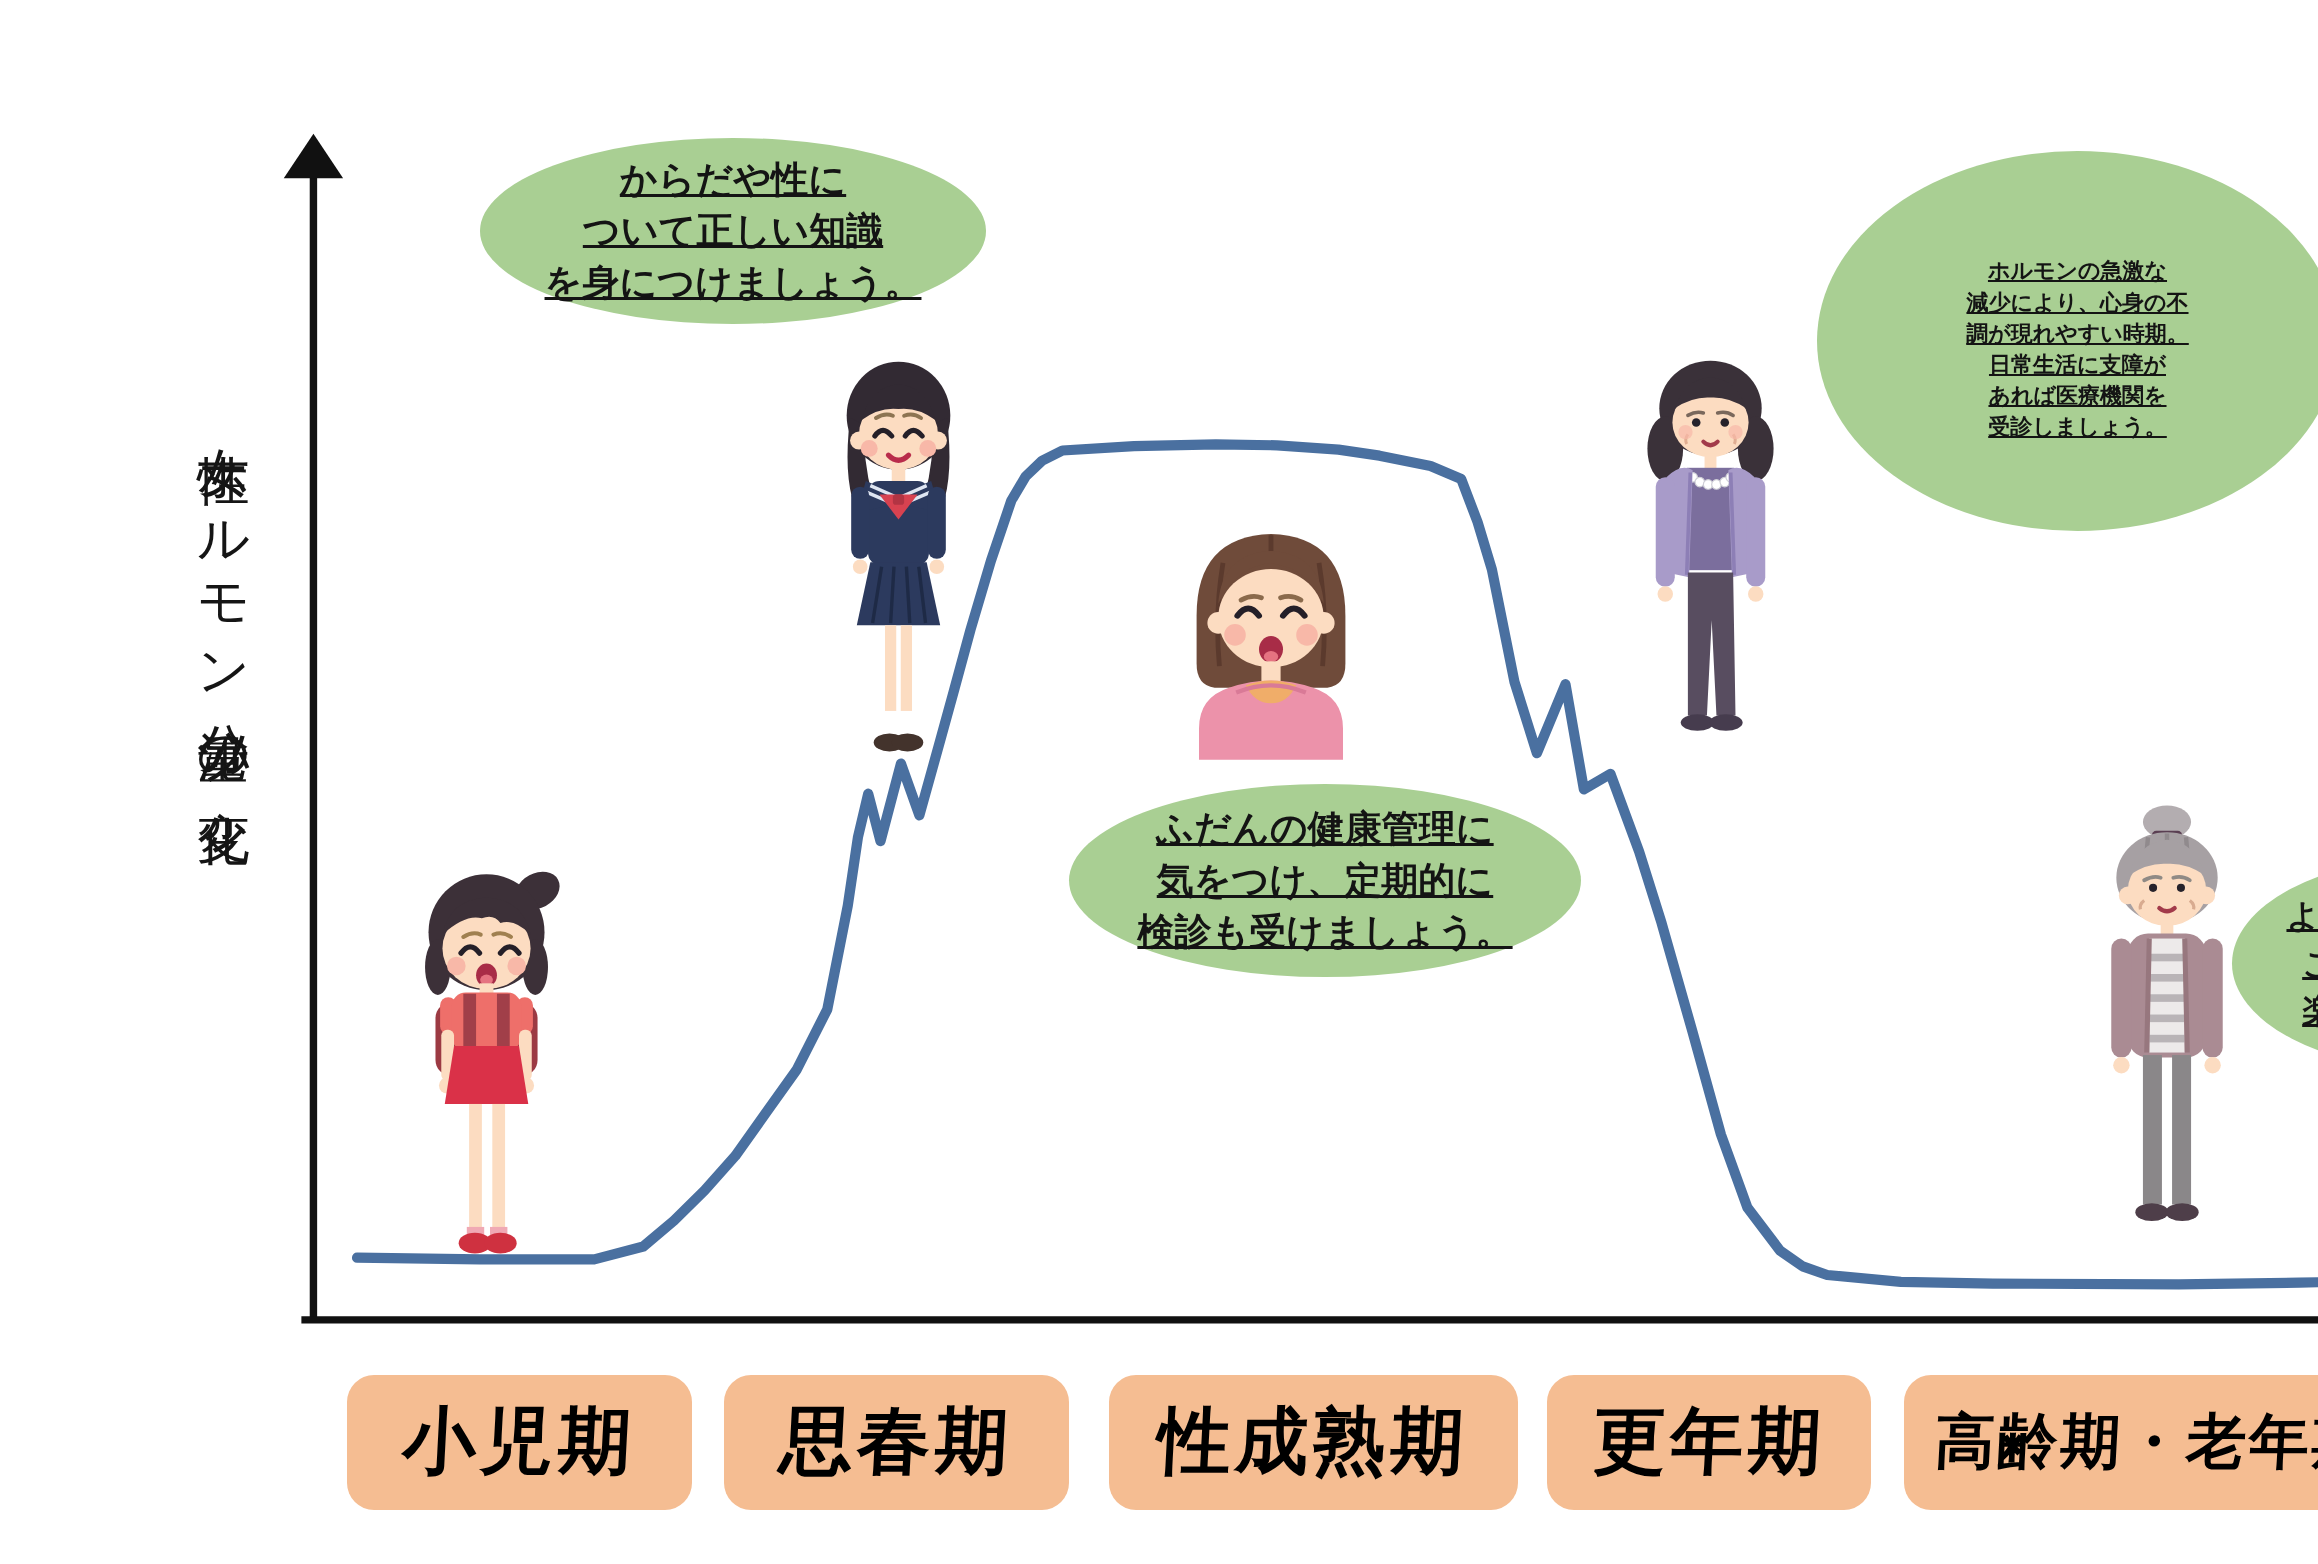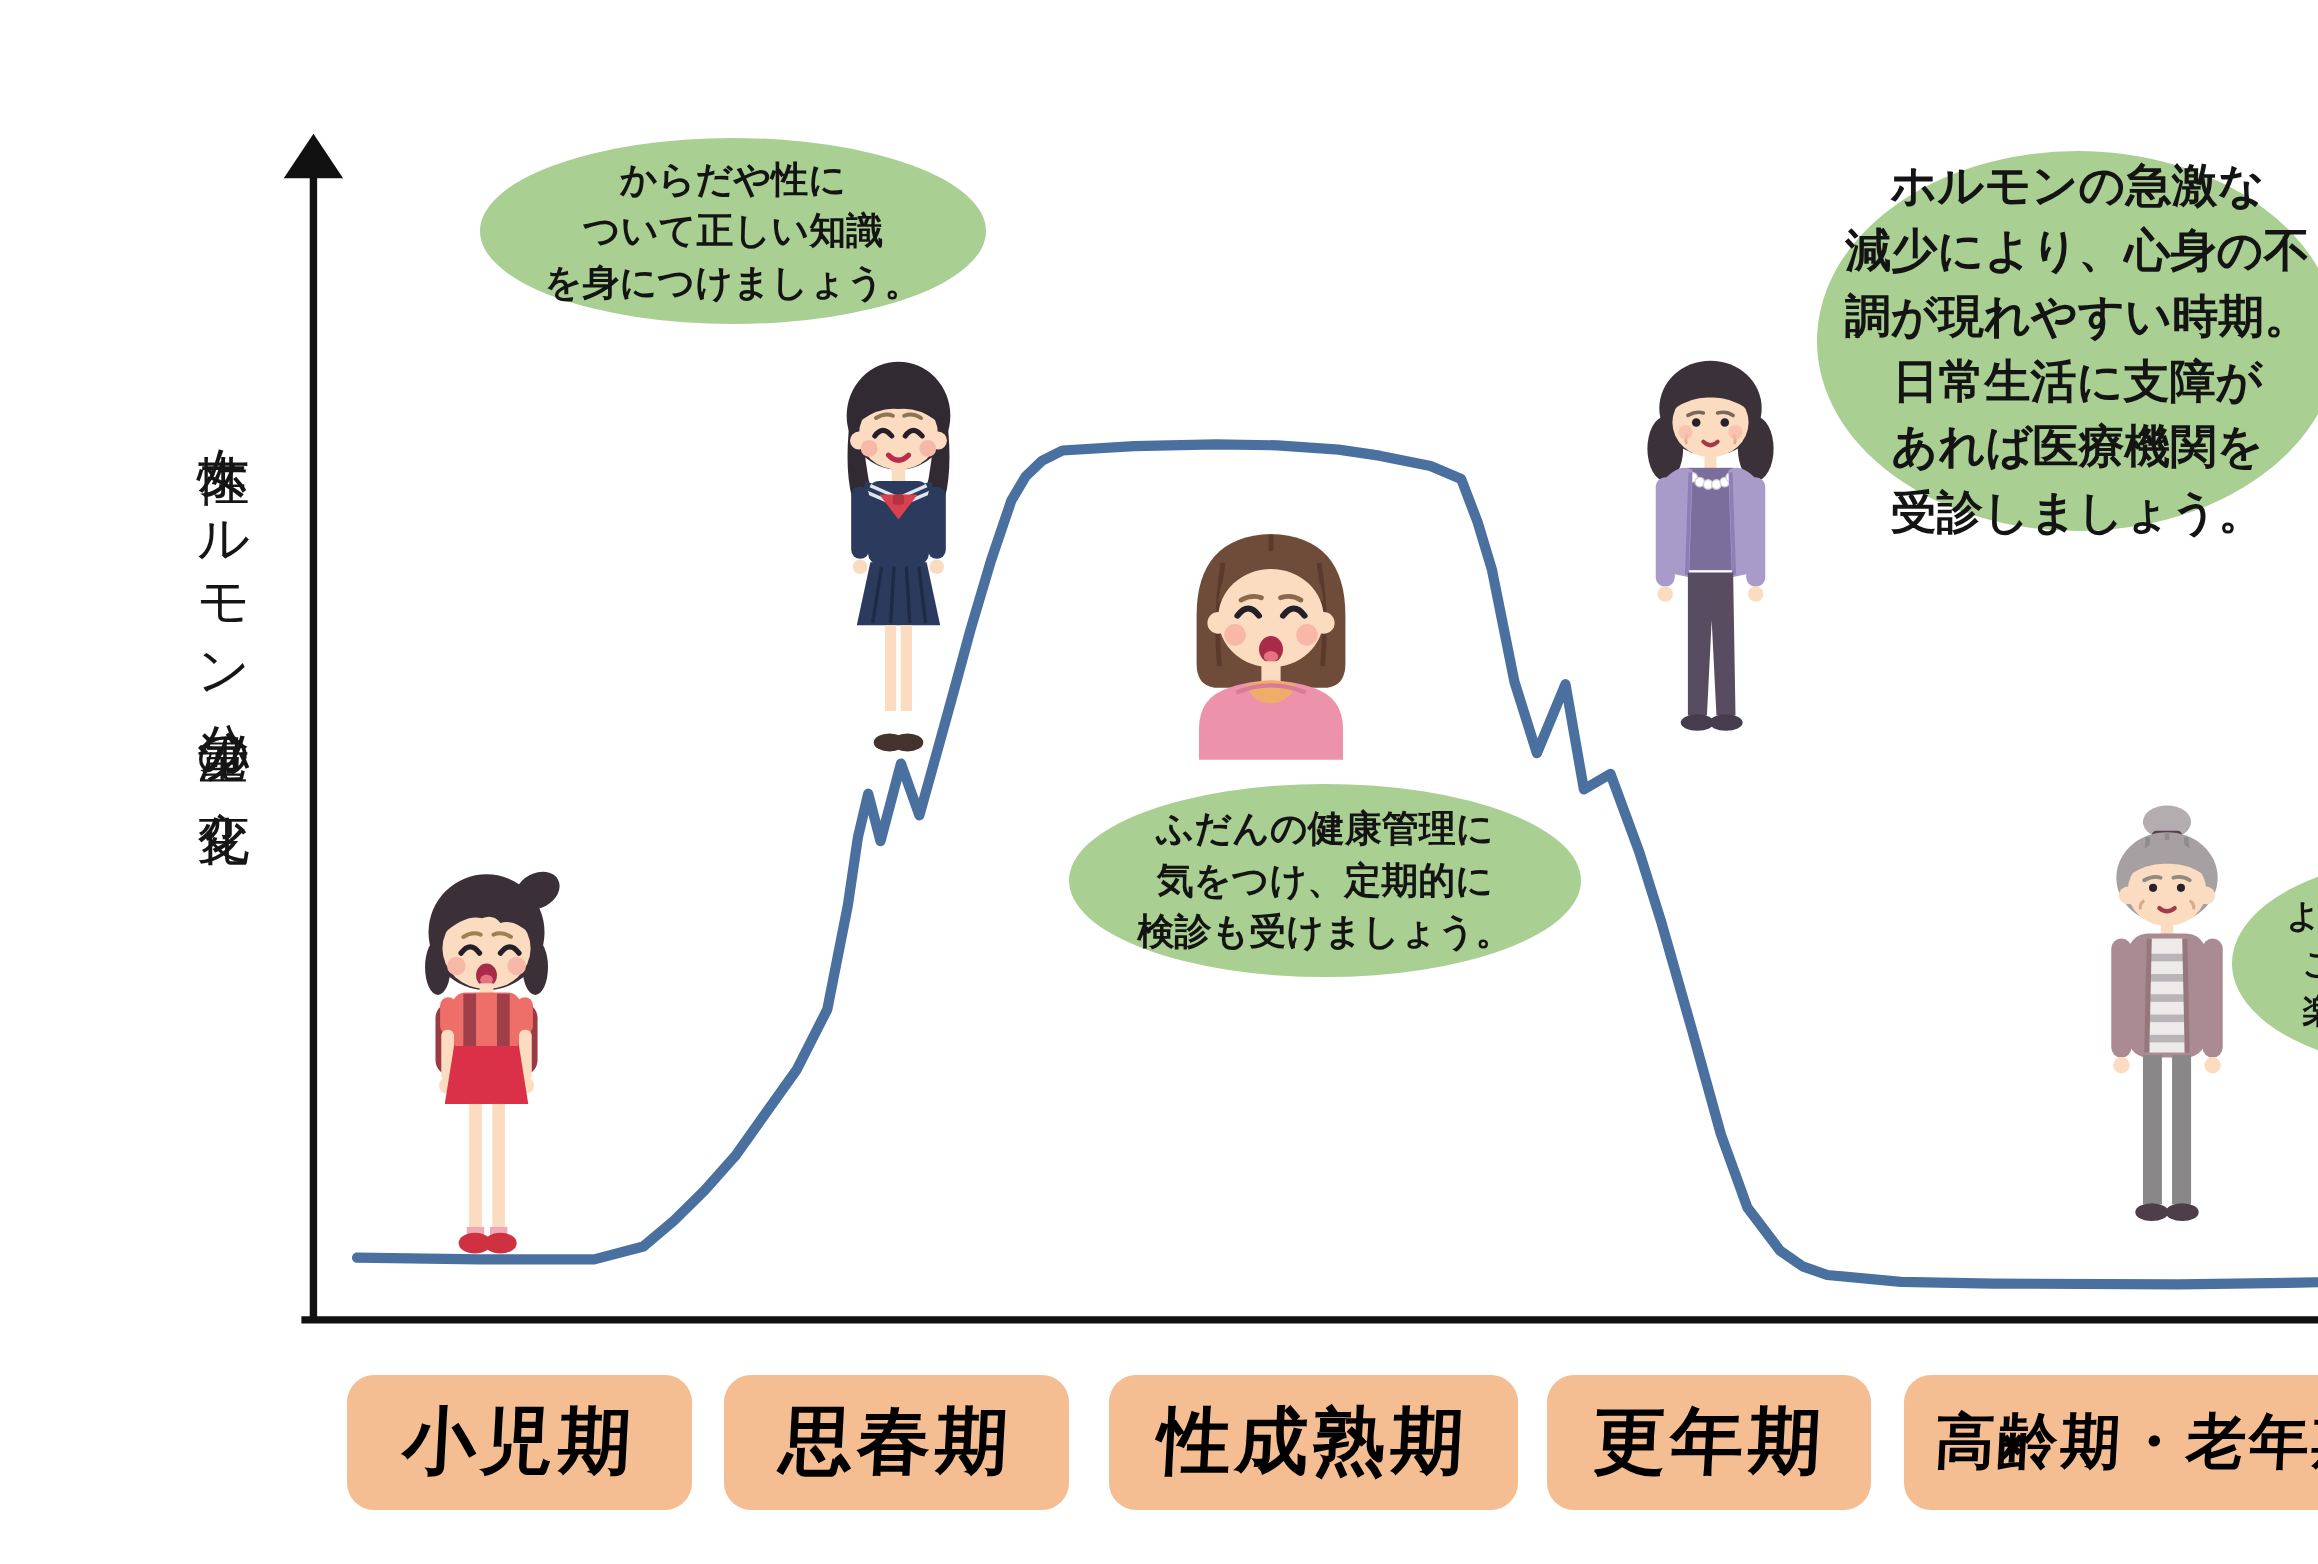--- a/index.html
+++ b/index.html
@@ -6,25 +6,25 @@
   #canvas{position:relative;width:2782px;height:1565px;background:#ffffff;
           font-family:"Liberation Sans","DejaVu Sans",sans-serif;color:#111;}
   .abs{position:absolute;}
   
   #plot-svg{left:0;top:0;width:2782px;height:1565px;}
   
   #y-axis-label{left:189px;top:407px;writing-mode:vertical-rl;text-orientation:upright;
     font-size:52px;letter-spacing:6.5px;font-weight:500;color:#151515;}
   
   .bubble{border-radius:50%;background:#a9cf93;display:flex;align-items:center;justify-content:center;text-align:center;}
-  .bubble-text{white-space:pre-line;font-weight:600;color:#141414;}
+  .bubble-text{white-space:pre-line;font-weight:600;color:#141414;text-decoration:underline;}
   #bubble-puberty{left:480px;top:138px;width:506px;height:186px;}
   #bubble-puberty .bubble-text{font-size:37px;line-height:1.38;}
   #bubble-menopause{left:1817px;top:151px;width:521px;height:380px;}
-  #bubble-menopause .bubble-text{font-size:46px;line-height:1.42;margin-top:16px;}
+  #bubble-menopause .bubble-text{font-size:22px;line-height:1.42;margin-top:16px;}
   #bubble-maturity{left:1069px;top:784px;width:512px;height:193px;}
   #bubble-maturity .bubble-text{font-size:37px;line-height:1.40;}
   #bubble-oldage{left:2232px;top:857px;width:409px;height:213px;}
   #bubble-oldage .bubble-text{font-size:33px;line-height:1.45;}
   
   .stage-box{top:1375px;height:135px;background:#f5bd92;border-radius:27px;
     display:flex;align-items:center;justify-content:center;}
   .stage-label{font-weight:900;color:#000;letter-spacing:4.6px;font-size:73px;transform:skewX(-3deg);}
   #stage-0{left:347px;width:345px;}
   #stage-1{left:724px;width:345px;}

